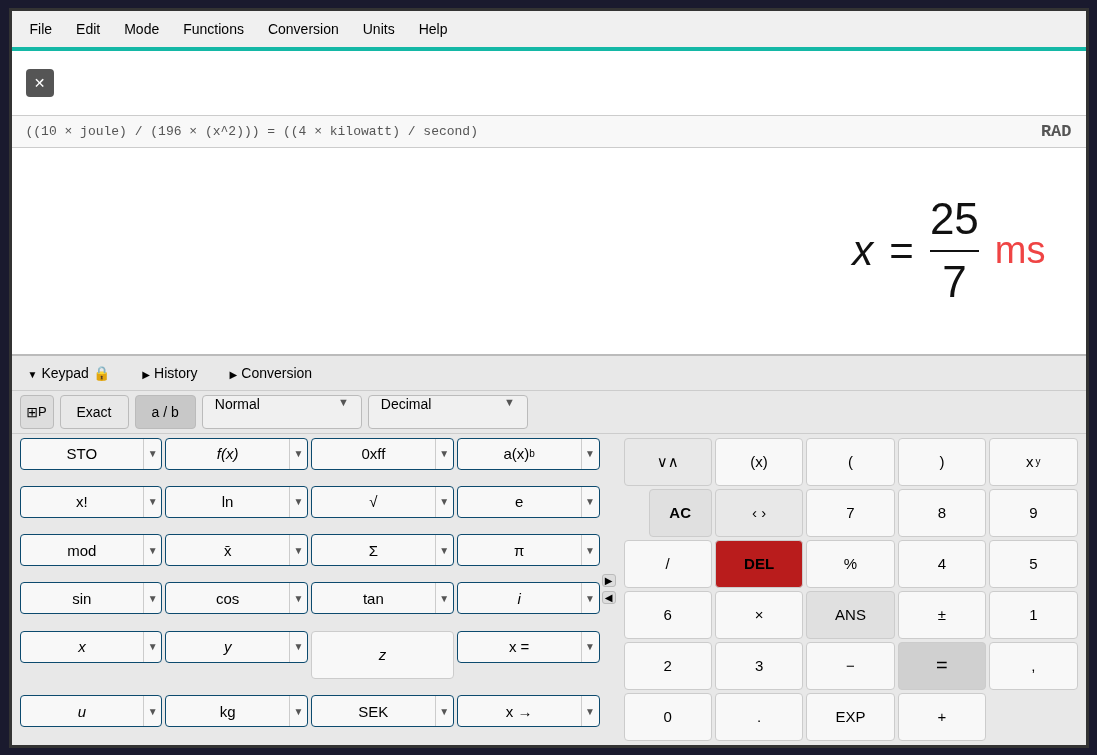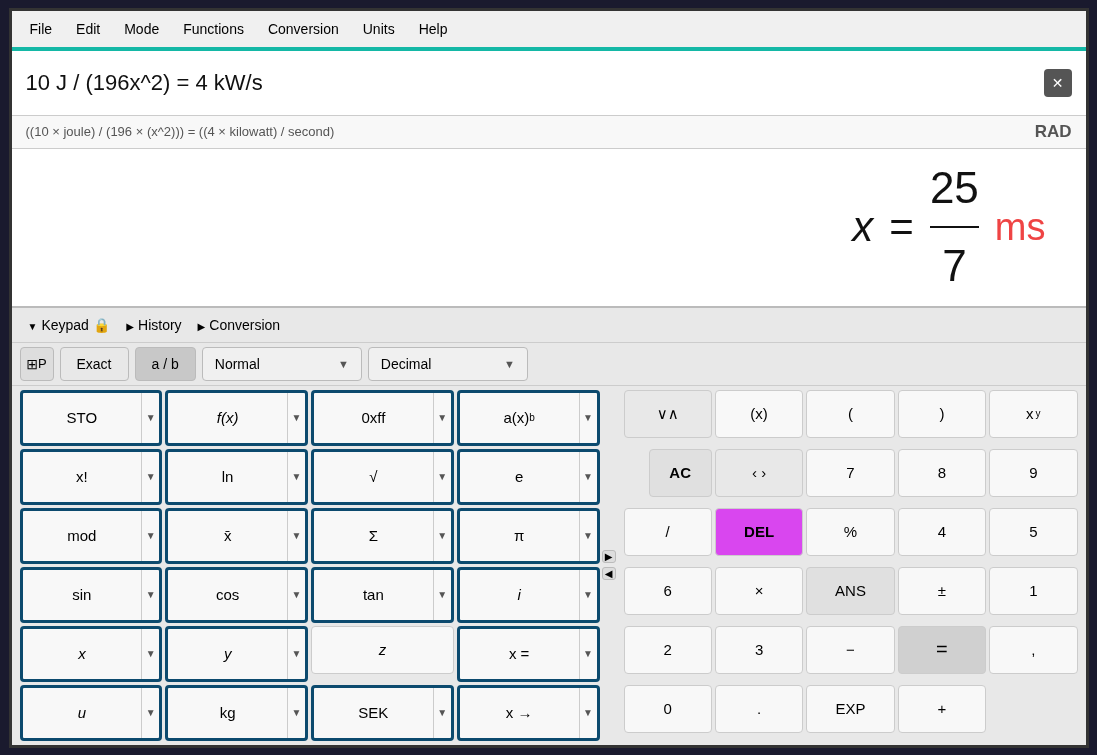--- a/index.html
+++ b/index.html
@@ -73,20 +73,21 @@
     
     .expression-line {
       background: #f8f8f8;
       border-bottom: 1px solid #ccc;
       padding: 6px 14px;
       font-size: 13px;
       color: #555;
       display: flex;
       justify-content: space-between;
       align-items: center;
+      font-family: Liberation Mono, monospace;
     }
     .rad-label {
       font-size: 17px;
       color: #555;
       font-weight: bold;
     }
 
     
     .result-area {
       background: white;
@@ -103,21 +104,21 @@
       display: flex;
       align-items: center;
       gap: 16px;
     }
     .result-x { font-size: 42px; font-style: italic; }
     .result-eq { font-size: 42px; }
     .result-fraction {
       display: flex;
       flex-direction: column;
       align-items: center;
-      gap: 14px;
+      gap: 6px;
     }
     .fraction-line {
       width: 100%;
       height: 2px;
       background: #111;
     }
     .fraction-num, .fraction-den {
       font-size: 44px;
       line-height: 1.1;
       text-align: center;
@@ -128,21 +129,21 @@
     .bottom-section {
       background: #e8e8e8;
       flex: none;
     }
 
     
     .toolbar-row {
       display: flex;
       align-items: center;
       padding: 6px 10px;
-      gap: 4px;
+      gap: 20px;
       border-bottom: 1px solid #ccc;
     }
     .section-toggle {
       display: flex;
       align-items: center;
       gap: 4px;
       cursor: pointer;
       font-size: 14px;
       padding: 3px 6px;
     }
@@ -182,21 +183,21 @@
     }
     .opt-dropdown {
       height: 34px;
       background: #f0f0f0;
       border: 1px solid #bbb;
       border-radius: 4px;
       cursor: pointer;
       font-size: 14px;
       padding: 0 12px;
       display: flex;
-      align-items: center;
+      align-items: flex-start;
       gap: 8px;
       min-width: 120px;
     }
     .opt-dropdown-wide {
       min-width: 160px;
     }
     .dropdown-arrow { font-size: 11px; color: #555; margin-left: auto; }
 
     
     .keypad-area {
@@ -229,23 +230,23 @@
       align-items: center;
       justify-content: center;
       gap: 2px;
       position: relative;
     }
 
     
     .pair-btn {
       display: flex;
       align-items: center;
-      height: 56px;
+      height: 32px;
       background: #f8f8f8;
-      border: 3px solid #0c4a6e;
+      border: 1px solid #0c4a6e;
       border-radius: 4px;
       overflow: hidden;
     }
     .pair-label {
       flex: 1;
       display: flex;
       align-items: center;
       justify-content: center;
       cursor: pointer;
       font-size: 15px;
@@ -261,21 +262,21 @@
       cursor: pointer;
       height: 100%;
       color: #555;
     }
 
     
     .kbtn.nav {
       background: #e8e8e8;
     }
     .kbtn.ac { background: #e0e0e0; font-weight: bold; margin-left: 25px; }
-    .kbtn.del { background: #d946ef; font-weight: bold; }
+    .kbtn.del { background: #b91c1c; font-weight: bold; }
     .kbtn.ans { background: #e0e0e0; }
     .kbtn.equals { background: #d0d0d0; font-size: 20px; }
 
     sup { font-size: 10px; vertical-align: super; }
 
     
     .triangle-right::before { content: '▶'; font-size: 10px; }
     .triangle-down::before { content: '▼'; font-size: 10px; }
 
     
@@ -300,21 +301,20 @@
     <div class="menu-item">File</div>
     <div class="menu-item">Edit</div>
     <div class="menu-item">Mode</div>
     <div class="menu-item">Functions</div>
     <div class="menu-item">Conversion</div>
     <div class="menu-item">Units</div>
     <div class="menu-item">Help</div>
   </div>
 
   <div class="input-area">
-    <input class="input-field" type="text" value="10 J / (196x^2) = 4 kW/s" style="">
     <button class="clear-btn">✕</button>
   </div>
 
   <div class="expression-line">
     <span>((10 × joule) / (196 × (x^2))) = ((4 × kilowatt) / second)</span>
     <span class="rad-label">RAD</span>
   </div>
 
   <div class="result-area">
     <div class="result-expression">

